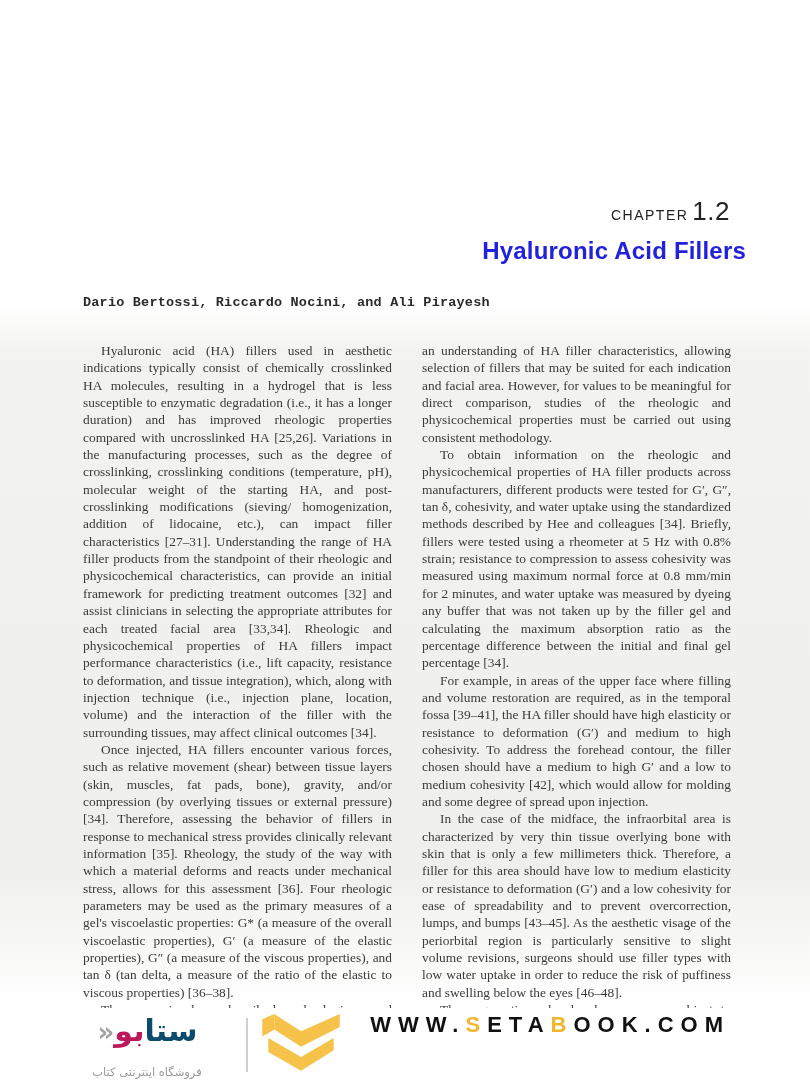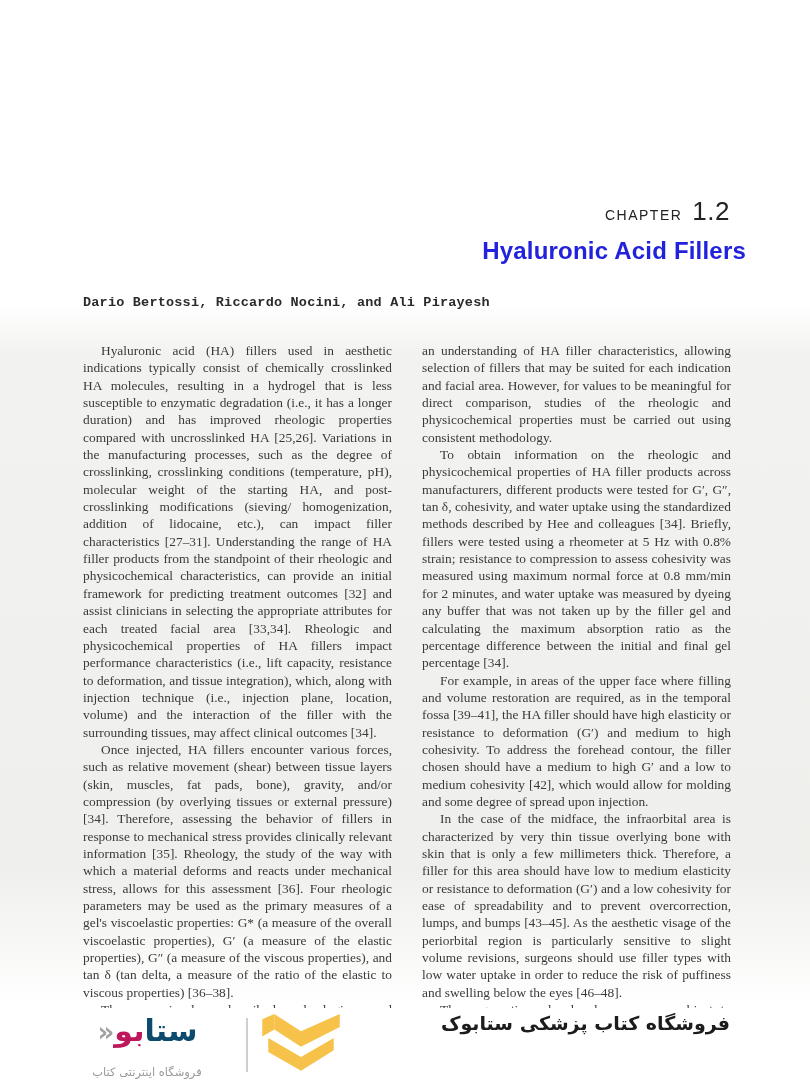--- a/index.html
+++ b/index.html
@@ -13,21 +13,21 @@
     background:linear-gradient(180deg,
       rgba(238,238,235,0) 0%,
       rgba(238,238,235,0.75) 7%,
       rgba(236,236,233,0.85) 80%,
       rgba(255,255,255,0) 100%);
     pointer-events:none;
   }
   .chapter-line{
     position:absolute;top:196px;right:80px;
     font-family:"Liberation Sans", sans-serif;
-    color:#222;display:flex;align-items:baseline;gap:10px;
+    color:#222;display:flex;align-items:baseline;gap:4px;
   }
   .chapter-word{font-size:14px;letter-spacing:1.5px;}
   .chapter-num{font-size:26px;letter-spacing:0.5px;}
   .page-title{
     position:absolute;top:237px;right:64px;margin:0;
     font-family:"Liberation Sans", sans-serif;
     font-size:24px;font-weight:bold;color:#2222dd;letter-spacing:0.2px;
   }
   .authors{
     position:absolute;top:295px;left:83px;
@@ -124,15 +124,15 @@
 
   <div class="footer-emblem">
     <svg width="78" height="62" viewBox="0 0 90 72" xmlns="http://www.w3.org/2000/svg">
       <polygon points="14,0 45,20 90,0 90,15 45,38 14,18" fill="#f6c24a"></polygon>
       <polygon points="7,28 45,50 83,28 83,42 45,66 7,44" fill="#f6c24a"></polygon>
       <polygon points="0,6 14,0 14,18 0,26" fill="#f6c24a"></polygon>
     </svg>
   </div>
 
   <div class="footer-right">
-    <div class="store-line">فروشگاه کتاب پزشکی ستابوک</div>
+    <div class="url-line"><span>WWW.</span><span class="url-accent">S</span><span>ETA</span><span class="url-accent">B</span><span>OOK.COM</span></div>
   </div>
 </div>
 
 </body></html>

